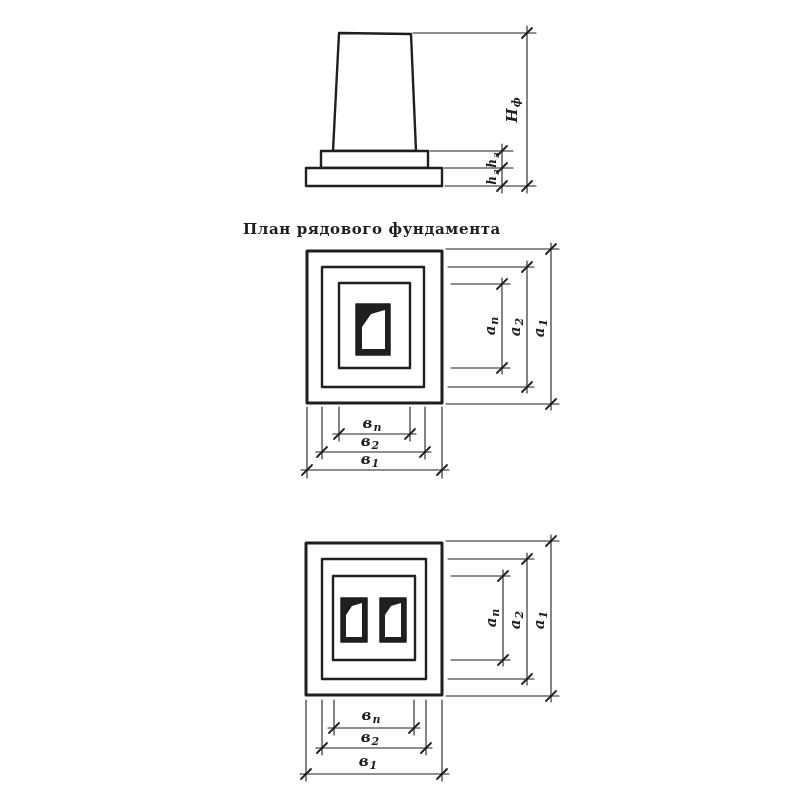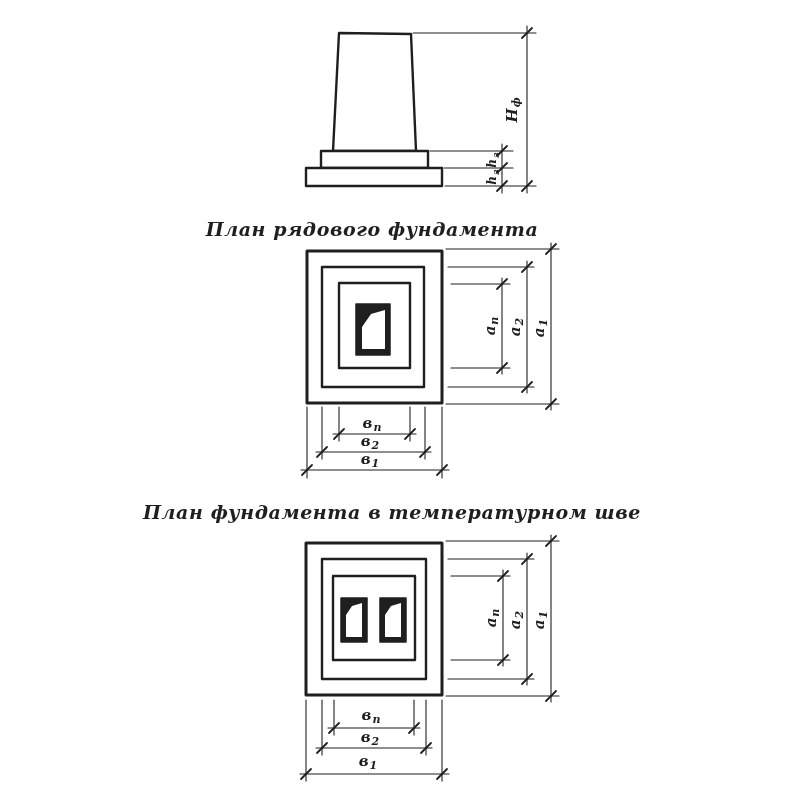--- a/index.html
+++ b/index.html
@@ -11,21 +11,21 @@
   
   .s1{stroke:#1f1f1f;stroke-width:1.1;fill:none;stroke-linecap:round;}
   .s2{stroke:#1f1f1f;stroke-width:2.4;fill:#ffffff;stroke-linejoin:round;}
   .s3{stroke:#1f1f1f;stroke-width:3;fill:#ffffff;stroke-linejoin:round;}
   .tick{stroke:#1f1f1f;stroke-width:1.8;fill:none;stroke-linecap:round;}
   .blk{fill:#1f1f1f;stroke:#1f1f1f;stroke-width:1.5;stroke-linejoin:round;}
   .wht{fill:#ffffff;stroke:none;}
   
   .title{
     position:absolute;transform:translate(-50%,-50%);
-    font-style:italic;font-weight:600;font-size:19px;letter-spacing:0.6px;
+    font-weight:600;font-size:15px;letter-spacing:0.6px;
     white-space:nowrap;
   }
   .lbl{
     position:absolute;transform:translate(-50%,-50%);
     font-style:italic;font-weight:600;font-size:15px;white-space:nowrap;line-height:1;
   }
   .lbl.rot{transform:translate(-50%,-50%) rotate(-90deg);}
   .lbl sub{font-size:11px;vertical-align:-0.3em;margin-left:1px;font-style:italic;}
   .lbl.sm{font-size:12px;}
   .lbl.sm sub{font-size:9px;}
@@ -138,21 +138,20 @@
       <line class="tick" x1="329" y1="733" x2="339" y2="723"></line>
       <line class="tick" x1="409" y1="733" x2="419" y2="723"></line>
       <line class="tick" x1="317" y1="753" x2="327" y2="743"></line>
       <line class="tick" x1="421" y1="753" x2="431" y2="743"></line>
       <line class="tick" x1="301" y1="779" x2="311" y2="769"></line>
       <line class="tick" x1="437" y1="779" x2="447" y2="769"></line>
     </g>
   </svg>
 
   <div class="title" style="left:372px;top:229px">План рядового фундамента</div>
-  <div class="title" style="left:392px;top:512px">План фундамента в температурном шве</div>
 
   <div class="lbl rot" style="left:514px;top:110px"><span>Н</span><sub>ф</sub></div>
   <div class="lbl rot sm" style="left:493px;top:160px"><span>h</span><sub>з</sub></div>
   <div class="lbl rot sm" style="left:493px;top:177px"><span>h</span><sub>з</sub></div>
 
   <div class="lbl rot" style="left:492px;top:326px"><span>а</span><sub>п</sub></div>
   <div class="lbl rot" style="left:517px;top:327px"><span>а</span><sub>2</sub></div>
   <div class="lbl rot" style="left:541px;top:328px"><span>а</span><sub>1</sub></div>
   <div class="lbl" style="left:372px;top:425px"><span>в</span><sub>п</sub></div>
   <div class="lbl" style="left:370px;top:443px"><span>в</span><sub>2</sub></div>

